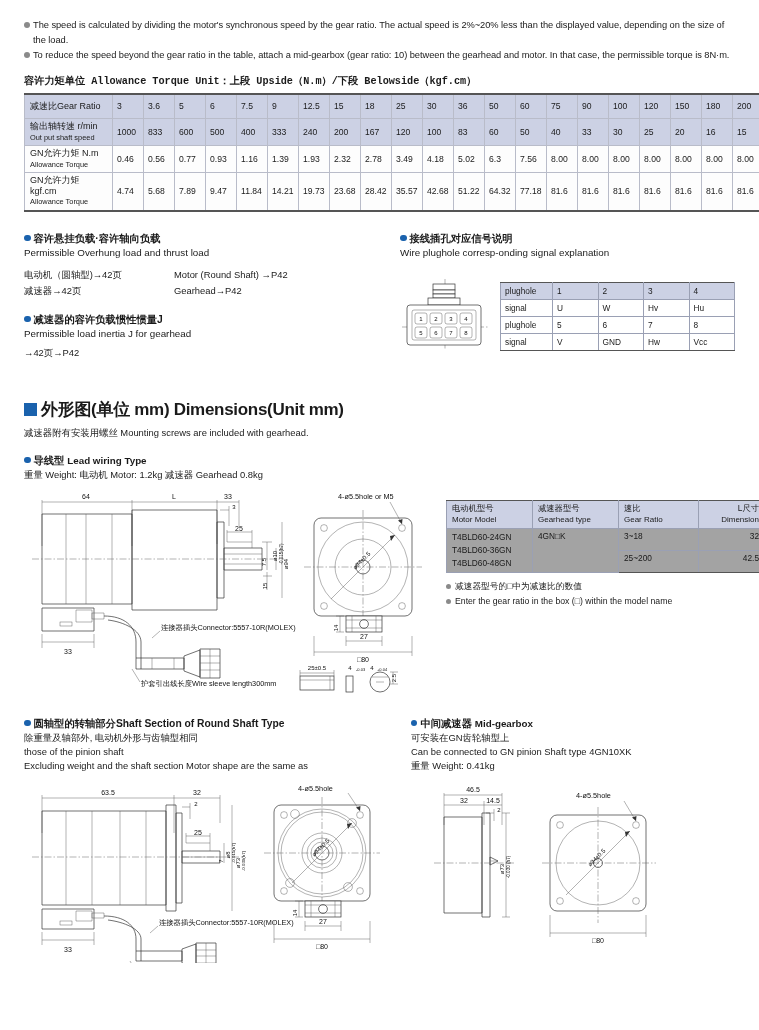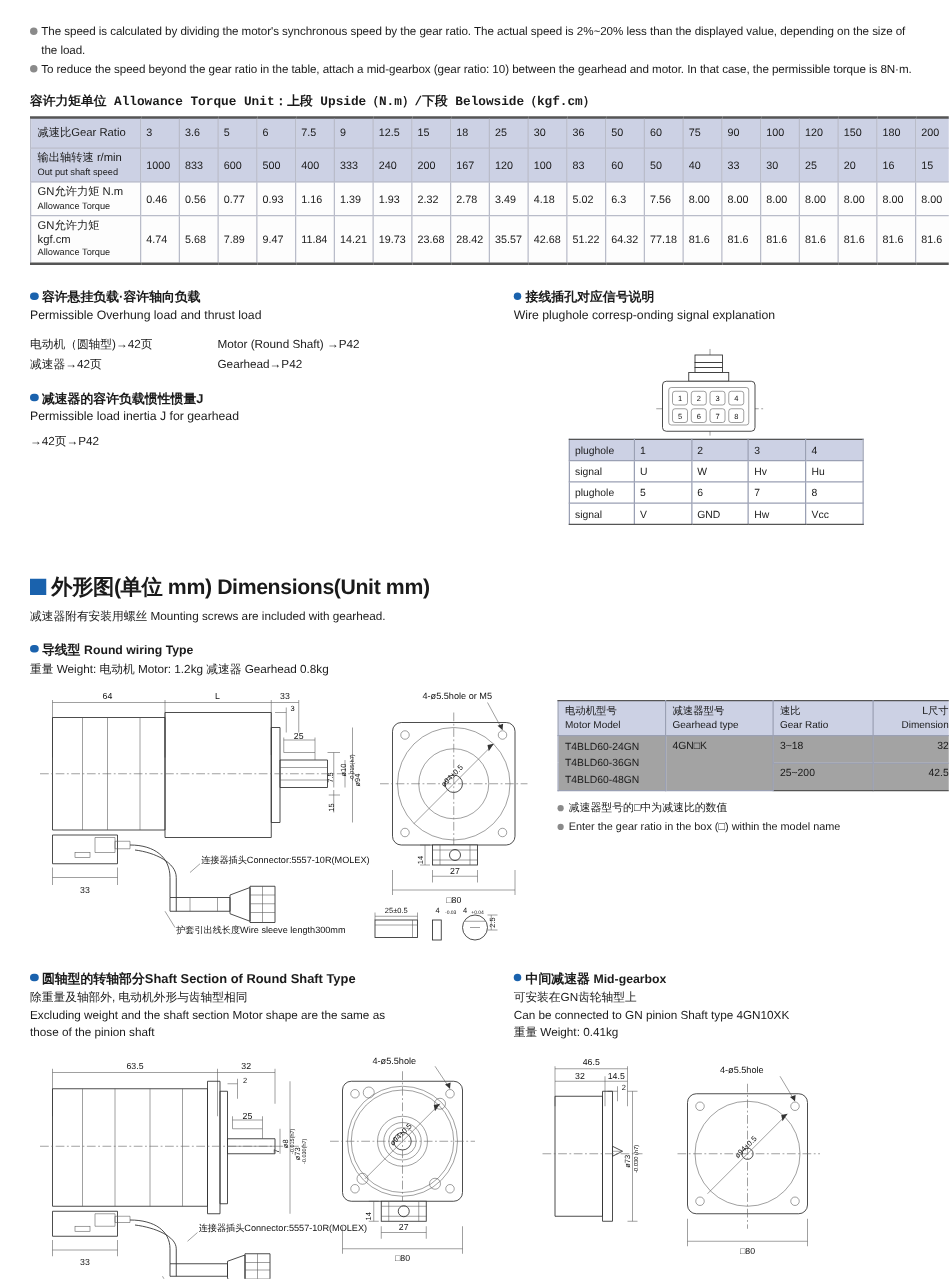--- a/index.html
+++ b/index.html
@@ -74,21 +74,21 @@
 
   
   .cols { display: flex; margin-top: 20px; }
   .col-l { width: 400px; }
   .col-r { width: 335px; }
 
   .ref-row { display: flex; font-size: 9.4px; line-height: 16px; }
   .ref-row .a { width: 150px; }
 
   
-  .plug-wrap { display: flex; align-items: center; margin-top: 16px; flex-direction: column; }
+  .plug-wrap { display: flex; align-items: flex-end; margin-top: 16px; }
   .connector { width: 90px; margin-right: 10px; margin-top: 4px; }
   table.plug {
     border-collapse: collapse; font-size: 8.3px; width: 236px; table-layout: fixed;
   }
   table.plug td {
     border: 1px solid #9aa0b4; height: 17px; padding: 1px 4px; background: #fff;
   }
   table.plug td.k { width: 52px; }
   table.plug tr.h td { background: #ccd1e4; }
   table.plug tr.first td { border-top: 1.6px solid #555; }
@@ -360,21 +360,21 @@
   <div class="dims-head">
     <div class="dims-title">
       <span class="blue-sq"></span><span>外形图(单位 mm) Dimensions(Unit mm)</span>
     </div>
     <div class="dims-sub">减速器附有安装用螺丝 Mounting screws are included with gearhead.</div>
   </div>
 
   <div style="margin-top:14px">
     <div class="sec-title">
       <span class="blue-dot"></span><span>导线型</span>
-      <span class="sub-en" style="font-weight:bold">Round wiring Type</span>
+      <span class="sub-en" style="font-weight:bold">Lead wiring Type</span>
     </div>
     <div class="body-ln">重量 Weight: 电动机 Motor: 1.2kg  减速器 Gearhead 0.8kg</div>
   </div>
 
   <div style="display:flex; margin-top:4px;">
 
     <div class="draw-area">
       <svg width="410" height="215" viewBox="0 0 410 215">
 
         <g class="dl-thin">
@@ -581,22 +581,22 @@
     </div>
   </div>
 
   <div style="display:flex; margin-top:16px;">
 
     <div style="width:400px">
       <div class="sec-title">
         <span class="blue-dot"></span><span>圆轴型的转轴部分</span><span>Shaft Section of Round Shaft Type</span>
       </div>
       <div class="note-bottom">除重量及轴部外, 电动机外形与齿轴型相同</div>
+      <div class="note-bottom">those of the pinion shaft</div>
       <div class="note-bottom">Excluding weight and the shaft section Motor shape are the same as</div>
-      <div class="note-bottom">those of the pinion shaft</div>
     </div>
 
     <div style="width:335px">
       <div class="sec-title">
         <span class="blue-dot"></span><span>中间减速器</span>
         <span class="sub-en" style="font-weight:bold">Mid-gearbox</span>
       </div>
       <div class="note-bottom">可安装在GN齿轮轴型上</div>
       <div class="note-bottom">Can be connected to GN pinion Shaft type 4GN10XK</div>
       <div class="note-bottom">重量 Weight: 0.41kg</div>

